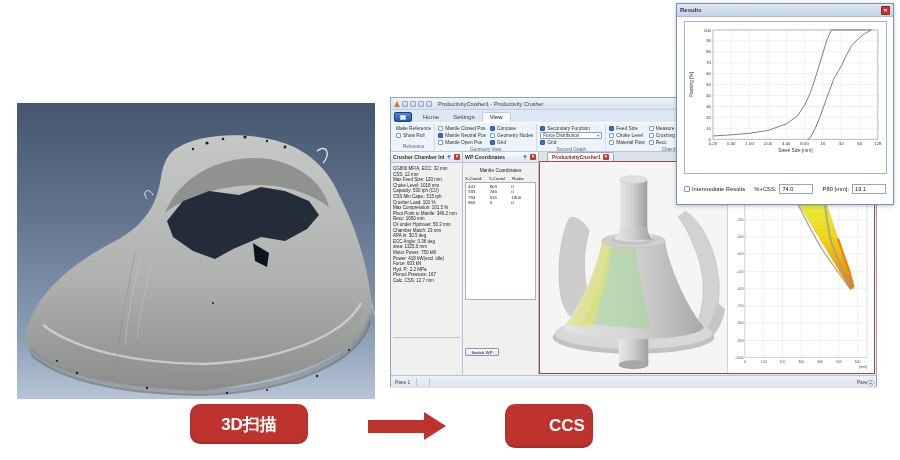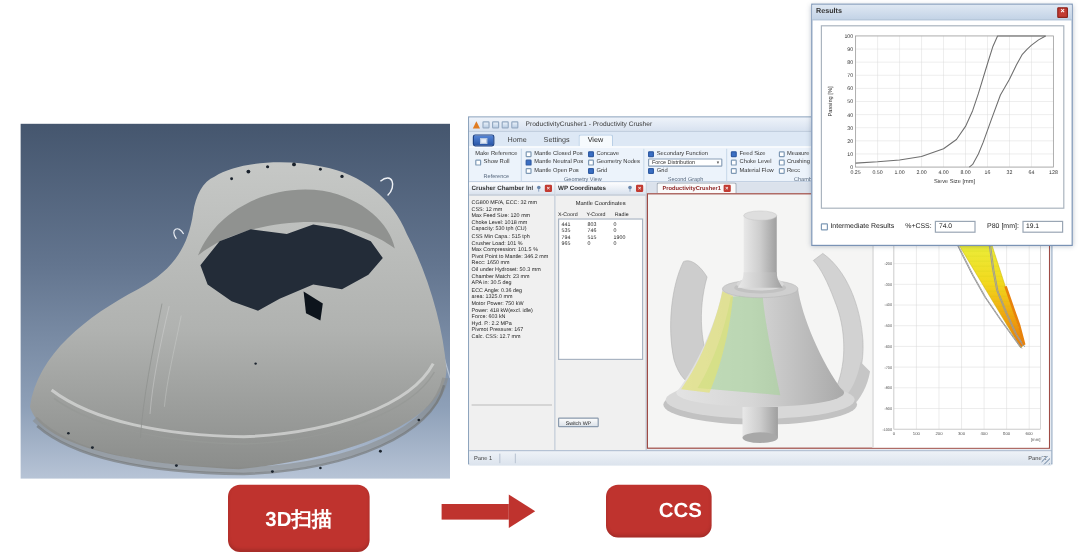--- a/index.html
+++ b/index.html
@@ -101,21 +101,21 @@
     display:flex; align-items:center; font-size:5.8px; color:#222; }
   .popup-bottom .cbx { width:6px; height:6px; border:1px solid #7e99b5; background:#fff; border-radius:1px; margin-right:2px; }
   .popup-bottom .grow { flex:1; }
   .field { width:34px; height:10px; background:#fff; border:1px solid #9aa6b4; margin-left:3px;
     font-size:5.6px; line-height:9px; padding-left:2px; color:#111; }
 
   
   .flow-btn { position:absolute; background:#bf332e; border-radius:10px; color:#fff;
     font-size:17px; font-weight:bold; display:flex; align-items:center; justify-content:center;
     box-shadow:inset 0 -2px 3px rgba(0,0,0,.15); }
-  .scan-btn { left:190px; top:404px; width:118px; height:56px; }
+  .scan-btn { left:190px; top:404px; width:118px; height:40px; }
   .ccs-btn  { left:505px; top:404px; width:88px;  height:44px;padding-left:36px; }
   .flow-arrow { position:absolute; left:366px; top:406px; width:82px; height:40px; }
   .flow-arrow .bar { position:absolute; left:2px; top:14px; width:56px; height:13px; background:#bf332e; }
   .flow-arrow .head { position:absolute; left:58px; top:6px; width:0; height:0;
     border-top:14px solid transparent; border-bottom:14px solid transparent; border-left:22px solid #bf332e; }
 </style>
 </head>
 <body>
 
 <div id="canvas">

